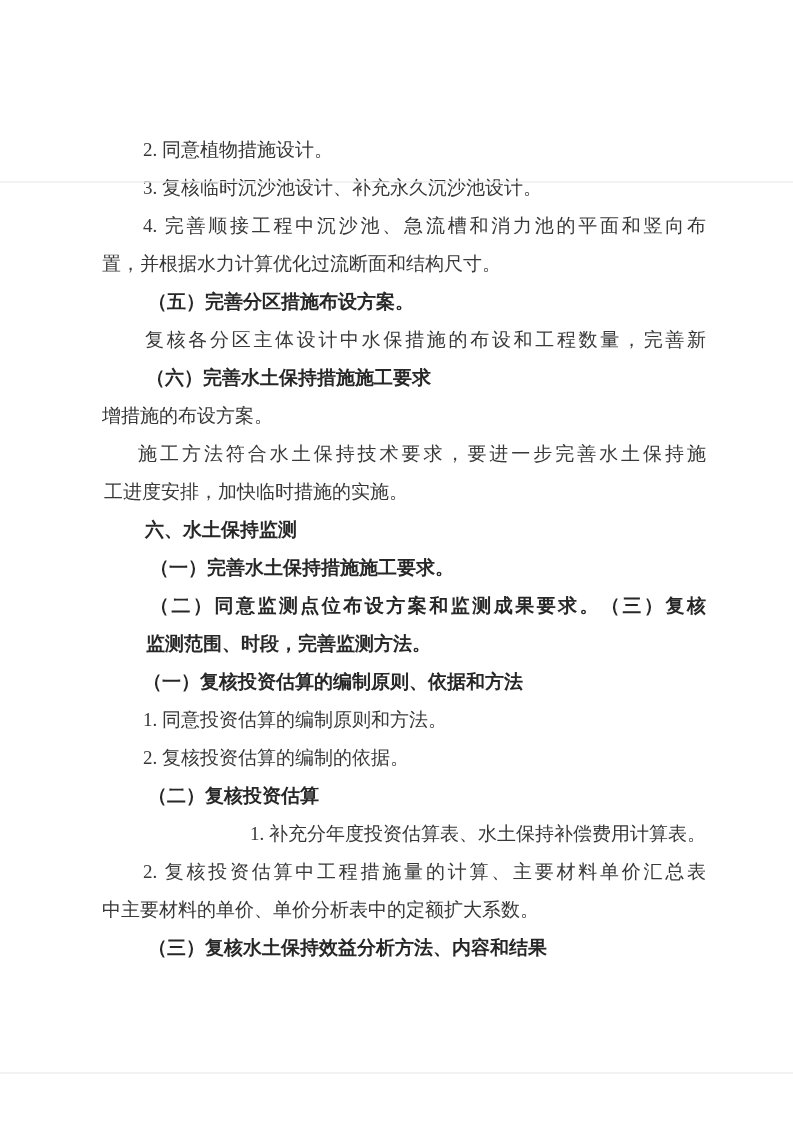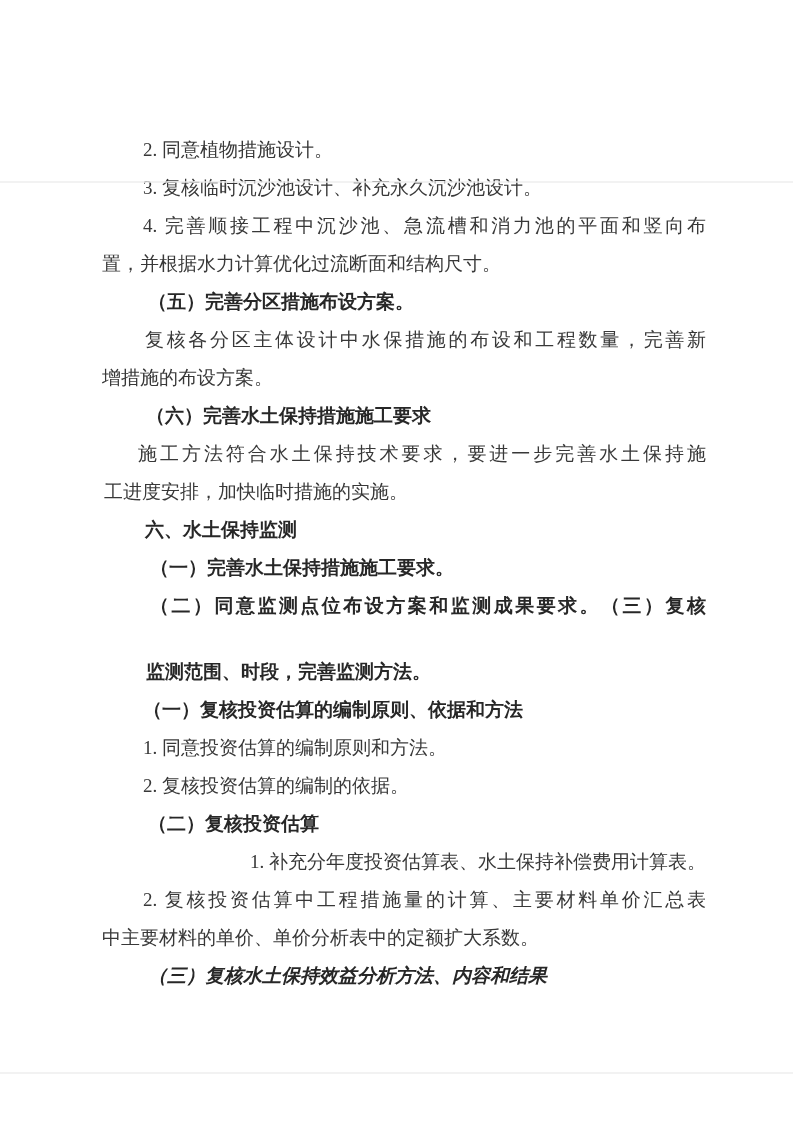--- a/index.html
+++ b/index.html
@@ -54,32 +54,32 @@
 <body>
 
 <div class="page" style="--page-bg: #ffffff; --body-color: #383838; --heading-color: #272727; --scan-line: #ededed;">
   <div class="content">
       <div class="line body" style="padding-left: 43px;">2. 同意植物措施设计。</div>
       <div class="line body" style="padding-left: 43px;">3. 复核临时沉沙池设计、补充永久沉沙池设计。</div>
       <div class="line body fill" style="padding-left: 43px;">4. 完善顺接工程中沉沙池、急流槽和消力池的平面和竖向布</div>
       <div class="line body" style="padding-left: 2px;">置，并根据水力计算优化过流断面和结构尺寸。</div>
       <div class="line heading" style="padding-left: 48px;">（五）完善分区措施布设方案。</div>
       <div class="line body fill" style="padding-left: 45px;">复核各分区主体设计中水保措施的布设和工程数量，完善新</div>
+      <div class="line heading" style="padding-left: 46px;">（六）完善水土保持措施施工要求</div>
       <div class="line body" style="padding-left: 2px;">增措施的布设方案。</div>
-      <div class="line heading" style="padding-left: 46px;">（六）完善水土保持措施施工要求</div>
       <div class="line body fill" style="padding-left: 38px;">施工方法符合水土保持技术要求，要进一步完善水土保持施</div>
       <div class="line body" style="padding-left: 4px;">工进度安排，加快临时措施的实施。</div>
       <div class="line heading" style="padding-left: 45px;">六、水土保持监测</div>
       <div class="line heading" style="padding-left: 50px;">（一）完善水土保持措施施工要求。</div>
       <div class="line heading fill" style="padding-left: 50px;">（二）同意监测点位布设方案和监测成果要求。（三）复核</div>
-      <div class="line heading" style="padding-left: 46px; margin-top: 28px;">监测范围、时段，完善监测方法。</div>
+      <div class="line heading" style="padding-left: 46px;">监测范围、时段，完善监测方法。</div>
       <div class="line heading" style="padding-left: 43px;">（一）复核投资估算的编制原则、依据和方法</div>
       <div class="line body" style="padding-left: 43px;">1. 同意投资估算的编制原则和方法。</div>
       <div class="line body" style="padding-left: 43px;">2. 复核投资估算的编制的依据。</div>
       <div class="line heading" style="padding-left: 48px;">（二）复核投资估算</div>
       <div class="line body" style="padding-left: 43px; text-align: right;">1. 补充分年度投资估算表、水土保持补偿费用计算表。</div>
       <div class="line body fill" style="padding-left: 43px;">2. 复核投资估算中工程措施量的计算、主要材料单价汇总表</div>
       <div class="line body" style="padding-left: 2px;">中主要材料的单价、单价分析表中的定额扩大系数。</div>
-      <div class="line heading" style="padding-left: 48px; font-style: italic;">（三）复核水土保持效益分析方法、内容和结果</div>
+      <div class="line heading" style="padding-left: 48px;">（三）复核水土保持效益分析方法、内容和结果</div>
     </div>
 <div class="scan-line" style="top: 181px;"></div>
     <div class="scan-line" style="top: 1072px;"></div>
   </div>
 
 </body></html>

